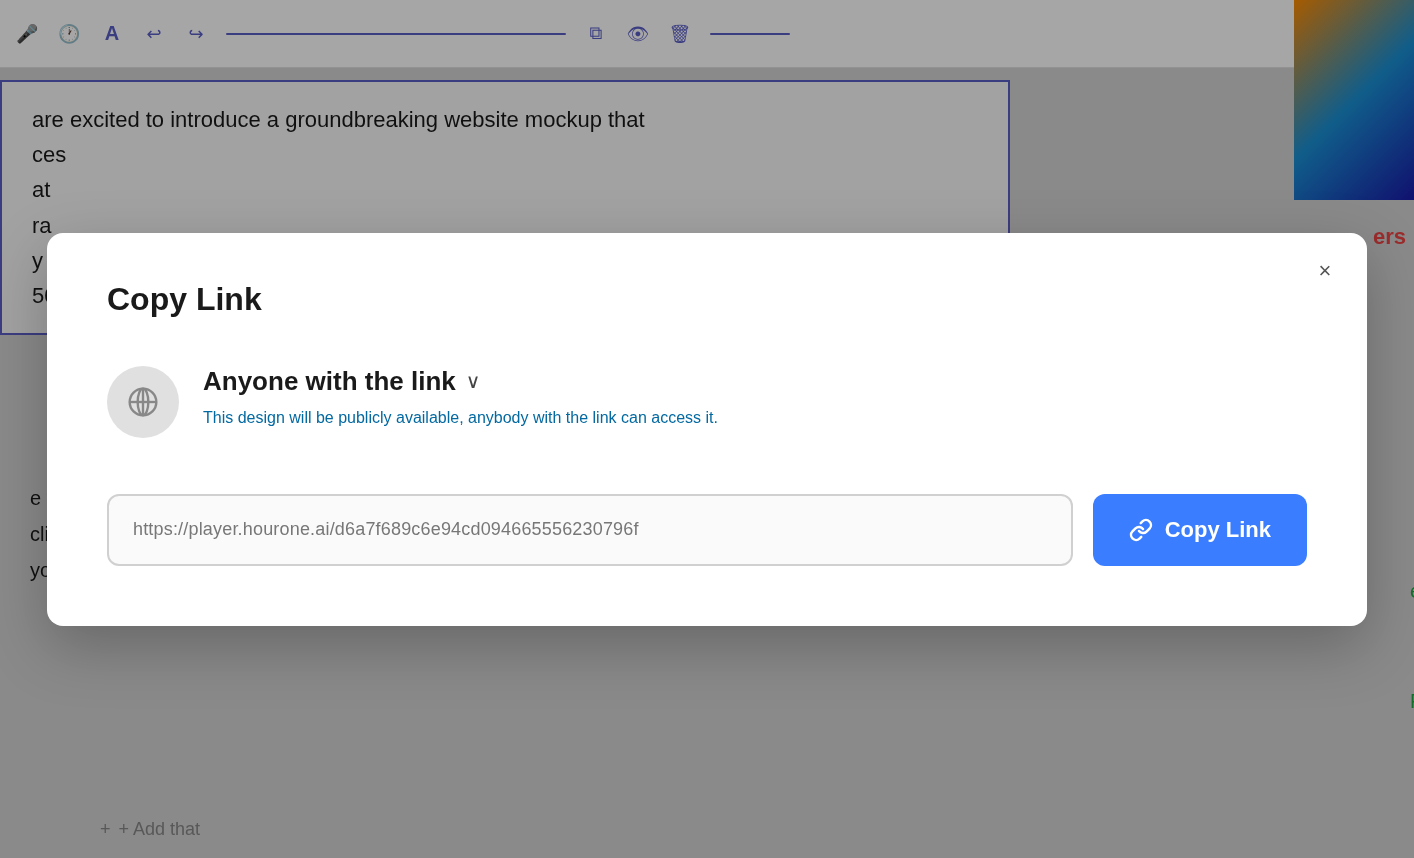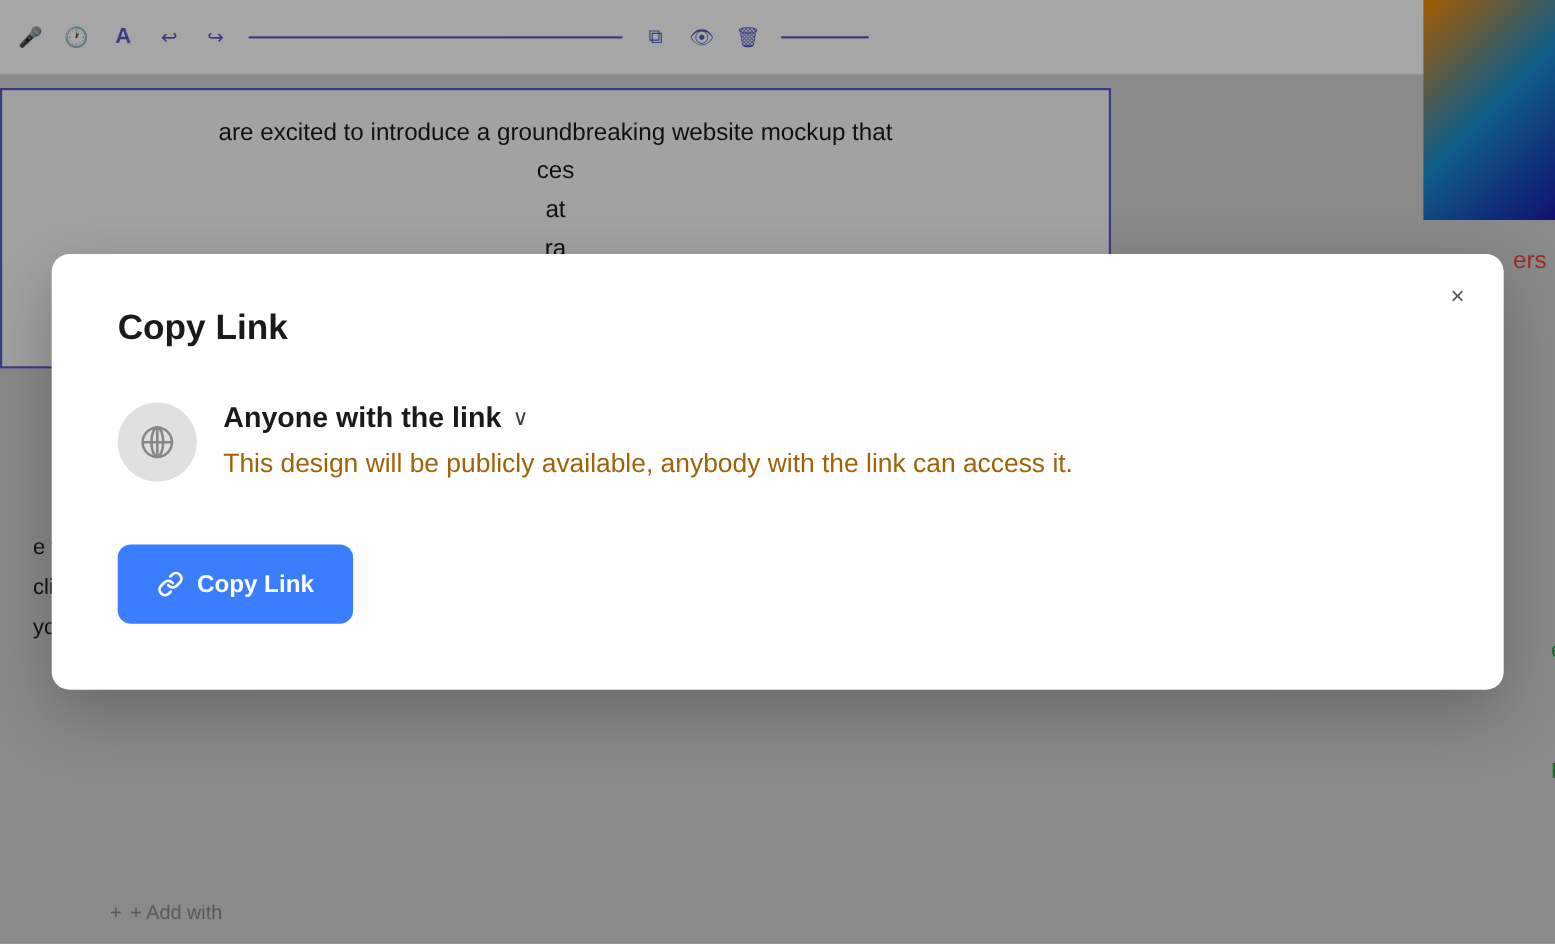--- a/index.html
+++ b/index.html
@@ -59,21 +59,20 @@
 
     
     .bg-text-area {
       position: absolute;
       top: 80px;
       left: 0;
       width: 1010px;
       padding: 20px 30px;
       background: #f9f9f9;
       border: 2px solid #5b5fc7;
-      text-align: center;
     }
 
     .bg-text-line {
       font-size: 22px;
       color: #1a1a1a;
       line-height: 1.6;
     }
 
     
     .bg-right-block {
@@ -101,21 +100,21 @@
       line-height: 1.8;
     }
 
     
     .bg-top-right-text {
       position: absolute;
       top: 220px;
       right: 0;
       font-size: 22px;
       color: #e44;
-      font-weight: 400;
+      font-weight: 700;
       writing-mode: horizontal-tb;
       padding: 4px 8px;
     }
 
     .bg-green-texts {
       position: absolute;
       right: 4px;
     }
 
     .bg-green-text-1 {
@@ -184,21 +183,21 @@
     .modal-title {
       font-size: 32px;
       font-weight: 600;
       color: #1a1a1a;
       margin-bottom: 48px;
     }
 
     
     .access-row {
       display: flex;
-      align-items: center;
+      align-items: flex-start;
       gap: 24px;
       margin-bottom: 56px;
     }
 
     .access-icon-wrap {
       width: 72px;
       height: 72px;
       border-radius: 50%;
       background: #e0e0e0;
       display: flex;
@@ -230,22 +229,22 @@
       font-weight: 700;
       color: #1a1a1a;
     }
 
     .access-chevron {
       font-size: 20px;
       color: #444;
     }
 
     .access-desc {
-      font-size: 24px;
-      color: #a16207;
+      font-size: 16px;
+      color: #0369a1;
       line-height: 1.4;
     }
 
     
     .url-row {
       display: flex;
       align-items: center;
       gap: 20px;
     }
 
@@ -320,21 +319,21 @@
     <div class="bg-bottom-line">you</div>
   </div>
 
   <div class="bg-green-texts">
     <div class="bg-green-text-1" style="position:absolute;">ea</div>
     <div class="bg-green-text-2" style="position:absolute;">Publ</div>
   </div>
 
   <div class="bg-add-scene">
     <span>+</span>
-    <span>+ Add with</span>
+    <span>+ Add that</span>
   </div>
 </div>
 
 <div class="modal-overlay">
 
   <div class="modal">
 
     <button class="modal-close">
       <span>×</span>
     </button>
@@ -355,20 +354,21 @@
       <div class="access-info">
         <div class="access-title-row">
           <span class="access-title">Anyone with the link</span>
           <span class="access-chevron">∨</span>
         </div>
         <div class="access-desc">This design will be publicly available, anybody with the link can access it.</div>
       </div>
     </div>
 
     <div class="url-row">
+      <input class="url-input" type="text" readonly="" value="https://player.hourone.ai/d6a7f689c6e94cd094665556230796f" style="">
       <button class="copy-link-btn">
         <svg viewBox="0 0 24 24" fill="none" stroke="white" stroke-width="2.5" stroke-linecap="round" stroke-linejoin="round">
           <path d="M10 13a5 5 0 0 0 7.54.54l3-3a5 5 0 0 0-7.07-7.07l-1.72 1.71"></path>
           <path d="M14 11a5 5 0 0 0-7.54-.54l-3 3a5 5 0 0 0 7.07 7.07l1.71-1.71"></path>
         </svg>
         <span>Copy Link</span>
       </button>
     </div>
 
   </div>

